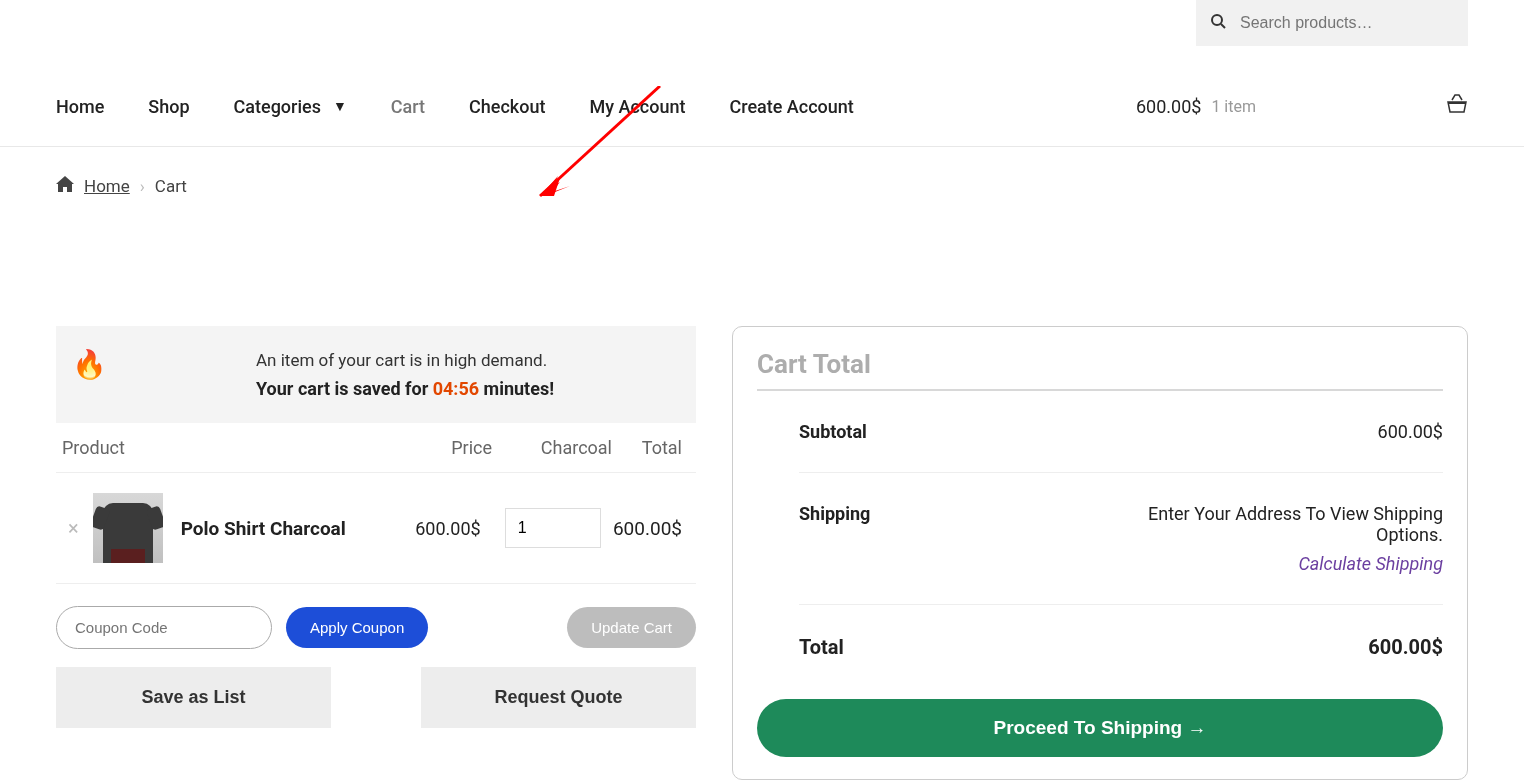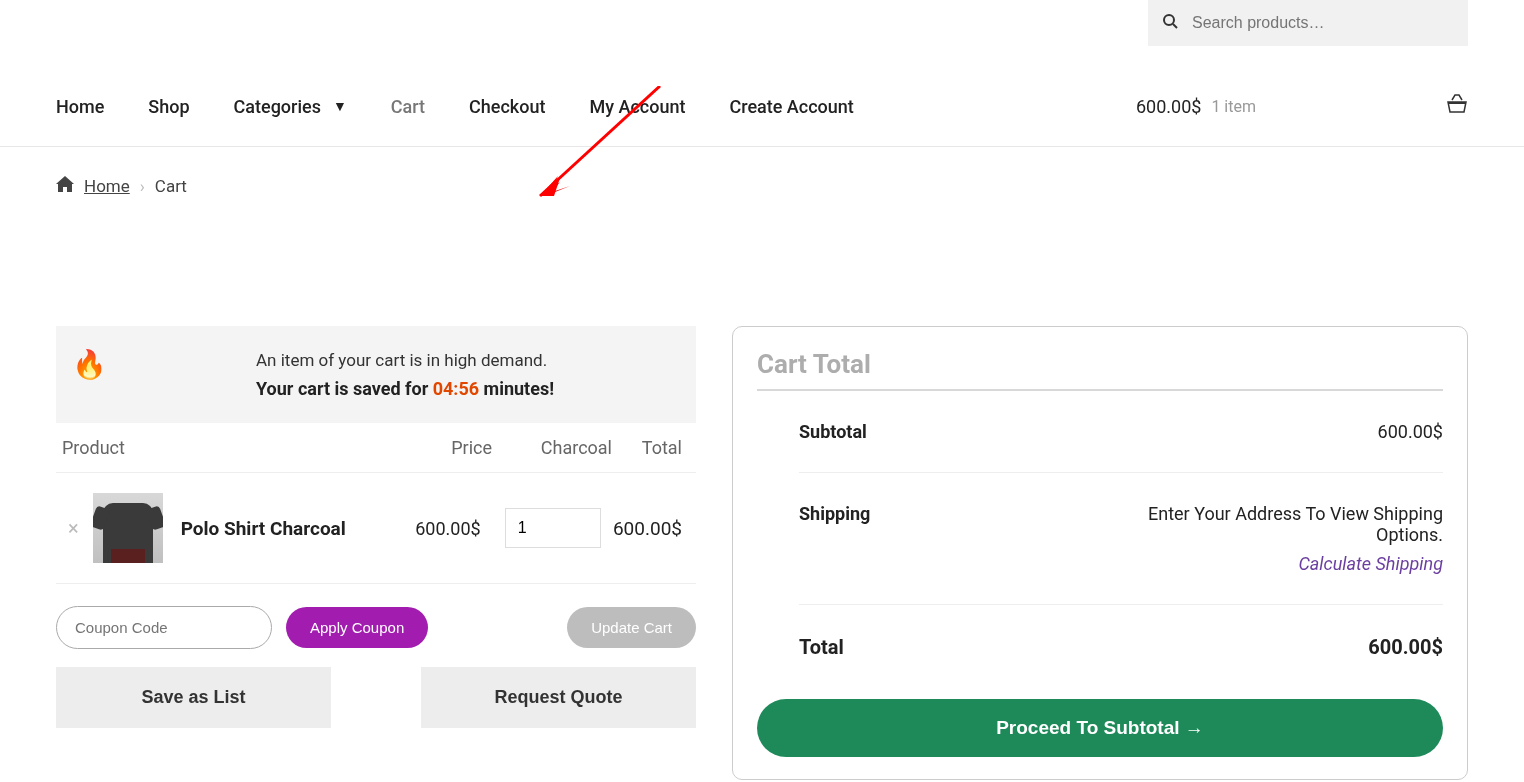--- a/index.html
+++ b/index.html
@@ -1,21 +1,21 @@
 <!DOCTYPE html>
 <html><head>
 <meta charset="utf-8">
 <style>
   * { margin:0; padding:0; box-sizing:border-box; }
   body { font-family: -apple-system, BlinkMacSystemFont, "Segoe UI", Roboto, "Helvetica Neue", Arial, sans-serif; color:#222; background:#fff; font-size:16px; }
   .page { width:1524px; margin:0 auto; position:relative; }
   .top { display:flex; align-items:flex-start; padding:0 56px; }
   .logo { font-size:32px; font-weight:800; color:#222; padding-top:8px; }
   .search-wrap { margin-left:auto; }
-  .search { background:#f1f1f1; border:none; padding:14px 18px 14px 44px; width:320px; font-size:16px; color:#555; }
+  .search { background:#f1f1f1; border:none; padding:14px 18px 14px 44px; width:272px; font-size:16px; color:#555; }
   .search-box { position:relative; }
   .search-box .mag { position:absolute; left:14px; top:50%; transform:translateY(-50%); color:#333; }
   .navbar { display:flex; align-items:center; padding:0 56px; margin-top:48px; border-bottom:1px solid #e8e8e8; padding-bottom:28px; }
   .nav { display:flex; gap:44px; align-items:center; }
   .nav a { color:#222; text-decoration:none; font-size:18px; font-weight:500; }
   .nav a.active { color:#777; }
   .nav .cat { display:flex; align-items:center; gap:12px; }
   .chev { font-size:14px; color:#222; }
   .cart-info { margin-left:auto; display:flex; align-items:center; gap:10px; font-size:18px; }
   .cart-info .count { color:#999; font-size:16px; }
@@ -46,21 +46,21 @@
   .thumb .shirt::after{ right:-10px; transform:rotate(-20deg);}
   .thumb .pants{ position:absolute; bottom:0; left:50%; transform:translateX(-50%); width:34px; height:14px; background:#5a1f1f;}
   .pname { font-weight:700; font-size:19px; flex:0 0 200px; }
   .price { flex:0 0 100px; text-align:right; font-size:18px;}
   .qty { flex:0 0 120px; text-align:right; }
   .qty input { width:96px; padding:10px 12px; border:1px solid #ddd; font-size:16px;}
   .rtotal { flex:1; text-align:right; font-size:19px; padding-right:8px;}
   .actions { display:flex; gap:14px; margin-top:22px; align-items:center;}
   .coupon-input { border:1px solid #aaa; border-radius:28px; padding:12px 18px; font-size:15px; width:216px;}
   .btn { border:none; border-radius:28px; padding:12px 24px; font-size:15px; cursor:pointer; color:#fff;}
-  .btn-apply { background:#a21caf; }
+  .btn-apply { background:#1d4ed8; }
   .btn-update{ background:#bdbdbd; margin-left:auto;}
   .actions2 { display:flex; gap:90px; margin-top:18px;}
   .flat-btn { background:#ededed; border:none; padding:20px 0; font-size:18px; font-weight:600; color:#333; flex:1; cursor:pointer;}
   .right-box { border:1px solid #ccc; border-radius:10px; padding:22px 24px; }
   .ct-title { font-size:26px; font-weight:700; color:#adadad; border-bottom:2px solid #d8d8d8; padding-bottom:10px;}
   .trow { display:flex; justify-content:space-between; padding:30px 0; border-bottom:1px solid #eee; font-size:18px;margin-left:42px;}
   .trow.ship { align-items:flex-start;}
   .ship-right { text-align:right; max-width:330px;}
   .calc { color:#6b3fa0; display:block; margin-top:8px; font-size:18px;font-style:italic;}
   .trow.total { border-bottom:none; font-weight:700; font-size:20px;}
@@ -181,17 +181,17 @@
           <span style="font-weight:700">Shipping</span>
           <span class="ship-right">
             <span>Enter Your Address To View Shipping Options.</span>
             <a class="calc">Calculate Shipping</a>
           </span>
         </div>
         <div class="trow total">
           <span>Total</span>
           <span>600.00$</span>
         </div>
-        <button class="checkout">Proceed To Subtotal →</button>
+        <button class="checkout">Proceed To Shipping →</button>
       </div>
     </div>
   </div>
 </div>
 
 </body></html>

